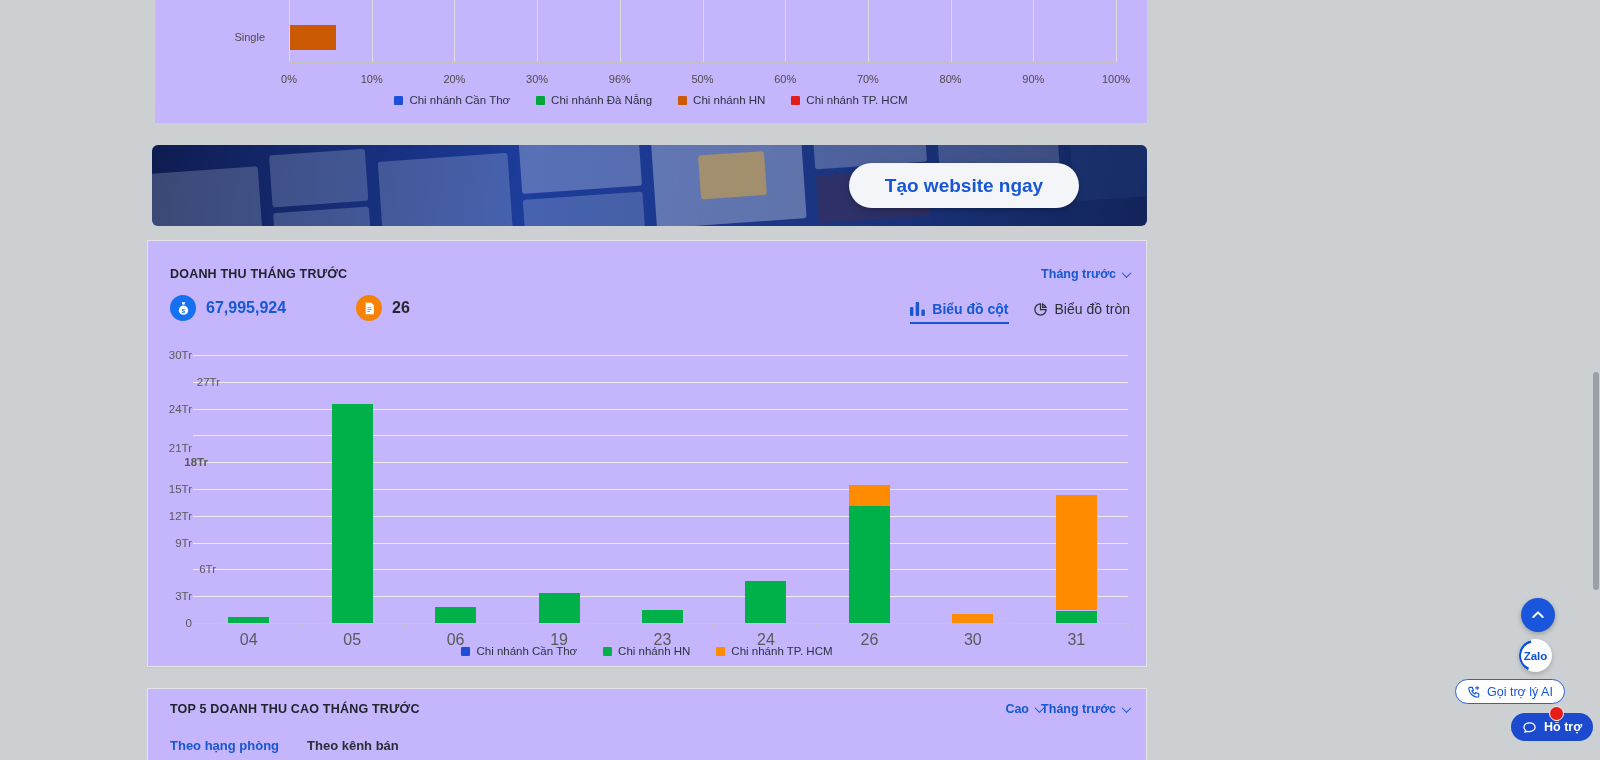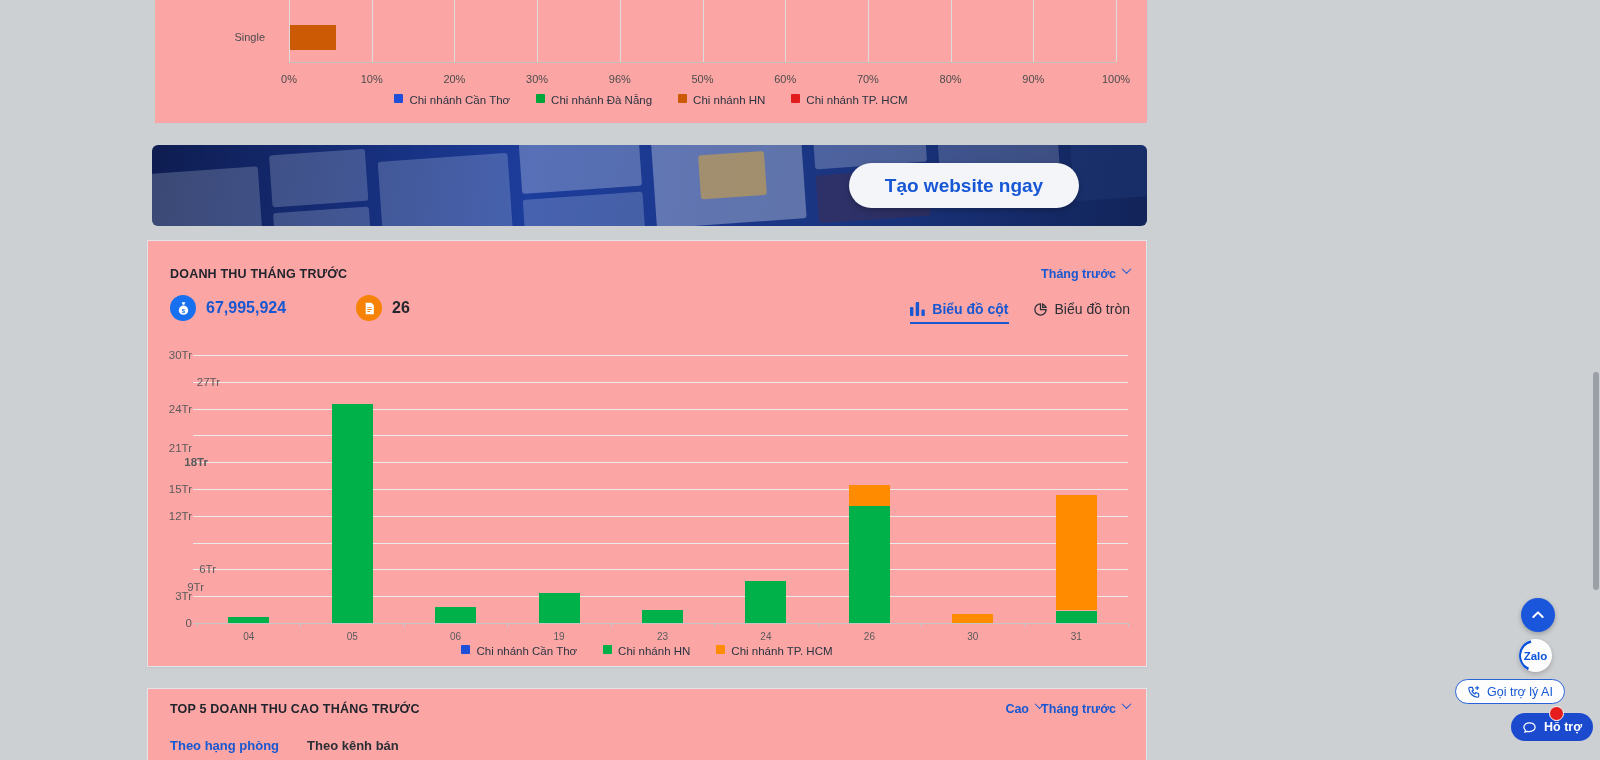--- a/index.html
+++ b/index.html
@@ -1,56 +1,56 @@
 <!DOCTYPE html>
 <html><head>
 <meta charset="utf-8">
 <style>
   * { margin:0; padding:0; box-sizing:border-box; }
   body {
     width:1600px; height:760px; overflow:hidden; position:relative;
     background:#cdd0d3;
     font-family:"Liberation Sans", sans-serif;
   }
-  .card { position:absolute; background:#fca5a5; }
+  .card { position:absolute; background:#c4b5fd; }
   .top-card { left:155px; top:0; width:992px; height:123px; }
   .main-card { left:147px; top:240px; width:1000px; height:427px; border:1px solid #e2e4e7; box-shadow:0 1px 2px rgba(0,0,0,.05); }
   .bottom-card { left:147px; top:688px; width:1000px; height:130px; border:1px solid #e2e4e7; }
 
   
   .vgrid { position:absolute; width:1px; background:#dcdcdc; }
   .haxis { position:absolute; height:1px; background:#c2c2c2; }
   .hbar  { position:absolute; }
   .htick { position:absolute; font-size:11px; color:#4c4c4c; text-align:center; }
   .hgrid { position:absolute; height:1px; background:#ebebeb; }
   .hgrid.base { background:#c6c6c6; }
   .ylab  { position:absolute; font-size:11.5px; color:#5a5a5a; text-align:right; }
   .seg   { position:absolute; }
-  .xlab  { position:absolute; font-size:10px; color:#5a5a5a; text-align:center; }
+  .xlab  { position:absolute; font-size:16px; color:#5a5a5a; text-align:center; }
   .xtickmark { position:absolute; width:1px; height:4px; background:#c6c6c6; }
   .legend { position:absolute; left:0; right:0; display:flex; justify-content:center; gap:26px; font-size:11.5px; color:#2b3440; }
-  .lg-item { display:flex; gap:6px; cursor:pointer; }
+  .lg-item { display:flex; align-items:center; gap:6px; cursor:pointer; }
   .lg-sq { width:9px; height:9px; border-radius:1px; display:inline-block; }
 
   .hcat { position:absolute; top:31px; left:0; width:110px; text-align:right; font-size:11px; color:#4c4c4c; }
 
   
   .banner { position:absolute; left:152px; top:145px; width:995px; height:81px; border-radius:6px; overflow:hidden;
             background:linear-gradient(97deg,#0e1c50 0%,#1d3d9c 38%,#1a347f 70%,#122459 100%); cursor:pointer; }
   .collage { position:absolute; inset:-12px; transform:rotate(-4deg); }
   .collage i { position:absolute; background:#dfe7f5; opacity:.22; border-radius:3px; display:block; }
   .banner-title { position:absolute; left:76px; top:11px; font-size:23px; line-height:30px; font-weight:bold; color:#fff;
                   text-shadow:0 1px 4px rgba(0,0,0,.45); letter-spacing:.2px; }
   .cta { position:absolute; left:697px; top:18px; width:230px; height:45px; border:none; border-radius:23px;
          background:#f3f5f8; color:#1757d6; font-size:19px; font-weight:bold; cursor:pointer;
          font-family:"Liberation Sans", sans-serif; box-shadow:0 2px 6px rgba(0,0,0,.25); }
 
   
   .card-title { position:absolute; left:22px; font-size:12.5px; font-weight:bold; color:#20242c; letter-spacing:.2px; }
-  .dropdown { position:absolute; display:flex; align-items:flex-start; gap:7px; color:#1758d2; font-size:12.5px; font-weight:bold; cursor:pointer; }
+  .dropdown { position:absolute; display:flex; align-items:center; gap:7px; color:#1758d2; font-size:12.5px; font-weight:bold; cursor:pointer; }
   .chev { width:7px; height:7px; border-right:1.7px solid currentColor; border-bottom:1.7px solid currentColor;
           transform:rotate(45deg) translate(-1px,-1px); display:inline-block; }
 
   .stat { position:absolute; display:flex; align-items:center; gap:10px; }
   .stat-ic { width:26px; height:26px; border-radius:50%; display:flex; align-items:center; justify-content:center; }
   .stat-val { font-size:16px; font-weight:bold; }
 
   .ctabs { position:absolute; right:16px; top:60px; display:flex; gap:24px; }
   .ctab { display:flex; align-items:center; gap:7px; font-size:14px; color:#2a2f36; padding-bottom:5px; cursor:pointer; border-bottom:2.5px solid transparent; }
   .ctab.active { color:#1758d2; font-weight:bold; border-bottom-color:#1758d2; }
@@ -189,21 +189,21 @@
   </div>
 
   <div id="revChart" style="position:absolute;inset:0;">
       <div class="hgrid base" style="left: 45px; top: 382px; width: 935px;"></div>
       <div class="ylab" style="left: 0px; top: 376px; width: 44px;">0</div>
       <div class="hgrid" style="left: 45px; top: 355.2px; width: 935px;"></div>
       <div class="ylab" style="left: 0px; top: 349.2px; width: 44px;">3Tr</div>
       <div class="hgrid" style="left: 45px; top: 328.4px; width: 935px;"></div>
       <div class="ylab" style="left: 0px; top: 322.4px; width: 44px; margin-left: 24px;">6Tr</div>
       <div class="hgrid" style="left: 45px; top: 301.6px; width: 935px;"></div>
-      <div class="ylab" style="left: 12px; top: 295.6px; width: 44px; margin-top: 44px;">9Tr</div>
+      <div class="ylab" style="left: 0px; top: 295.6px; width: 44px;">9Tr</div>
       <div class="hgrid" style="left: 45px; top: 274.8px; width: 935px;"></div>
       <div class="ylab" style="left: 0px; top: 268.8px; width: 44px;">12Tr</div>
       <div class="hgrid" style="left: 45px; top: 248px; width: 935px;"></div>
       <div class="ylab" style="left: 0px; top: 242px; width: 44px;">15Tr</div>
       <div class="hgrid" style="left: 45px; top: 221.2px; width: 935px;"></div>
       <div class="ylab" style="left: 16px; top: 215.2px; width: 44px; font-weight: bold;">18Tr</div>
       <div class="hgrid" style="left: 45px; top: 194.4px; width: 935px;"></div>
       <div class="ylab" style="left: 0px; top: 201px; width: 44px;">21Tr</div>
       <div class="hgrid" style="left: 45px; top: 167.6px; width: 935px;"></div>
       <div class="ylab" style="left: 0px; top: 161.6px; width: 44px;">24Tr</div>

